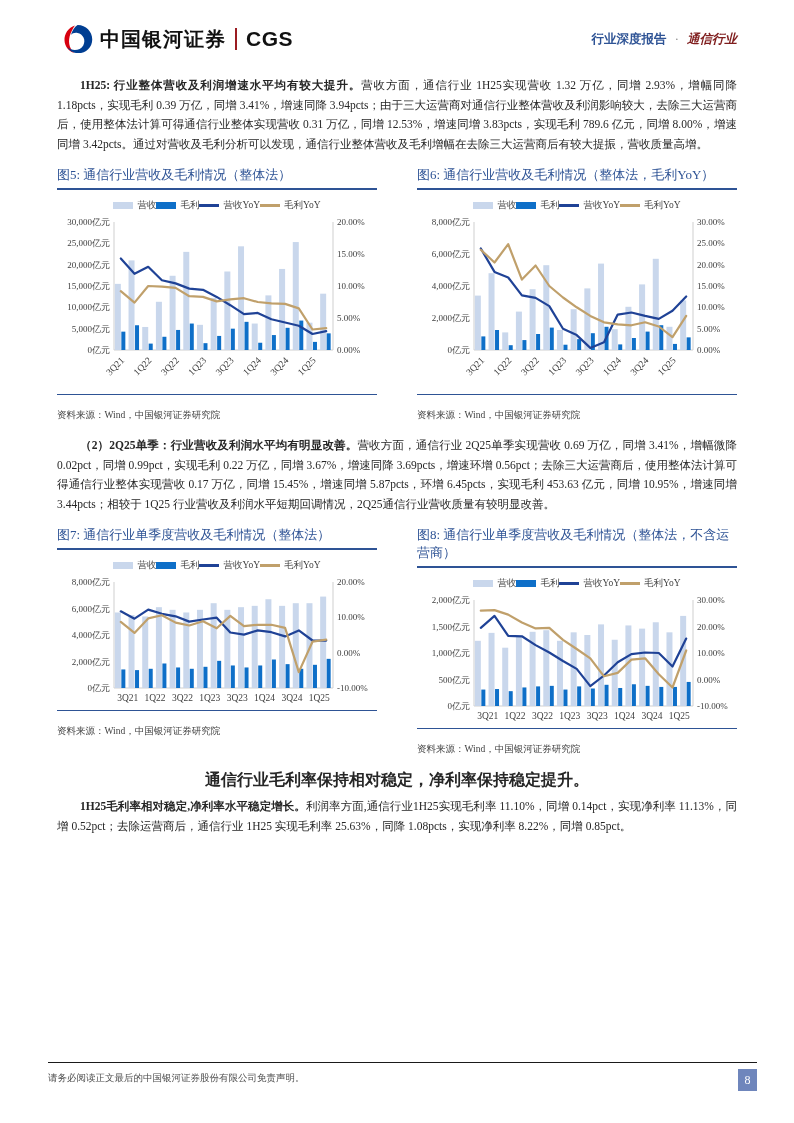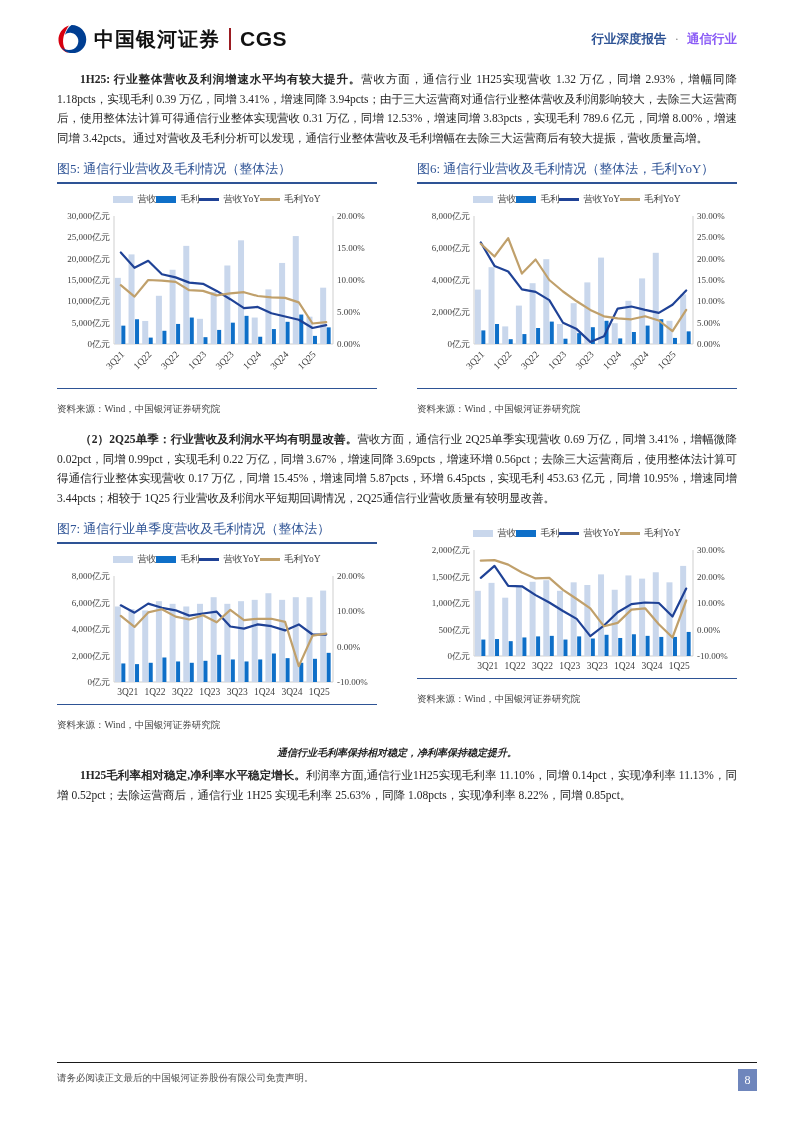--- a/index.html
+++ b/index.html
@@ -1,46 +1,46 @@
 <!DOCTYPE html>
 <html><head>
 <meta charset="utf-8">
 <style>
   html,body{margin:0;padding:0;background:#ffffff;}
   .page{position:relative;width:794px;height:1123px;background:#ffffff;overflow:hidden;
         font-family:"Liberation Serif","DejaVu Serif",serif;color:#262626;}
   
-  .header{display:flex;justify-content:space-between;align-items:center;padding:24px 57px 0 57px;}
+  .header{display:flex;justify-content:space-between;align-items:center;padding:24px 57px 0 57px;margin-left:6px;}
   .brand{display:flex;align-items:center;gap:7px;}
   .brand-cn{font-family:"Liberation Sans","DejaVu Sans",sans-serif;font-weight:bold;font-size:20px;color:#111;letter-spacing:1px;}
   .brand-divider{width:2px;height:22px;background:#9b1c22;margin:0 2px;}
   .brand-en{font-family:"Liberation Sans","DejaVu Sans",sans-serif;font-weight:bold;font-size:21px;color:#111;letter-spacing:.5px;}
   .header-right{font-weight:bold;font-size:12.5px;}
   .report-type{color:#2E5395;}
   .hdr-dot{color:#888;margin:0 5px;font-weight:normal;}
-  .industry{color:#8b5cf6;}
+  .industry{color:#7f1d1d;font-style:italic;}
   
   .content{padding:0 57px;}
   .para{margin:14px 0 10px 0;font-size:11.5px;line-height:19.5px;text-align:justify;text-indent:2em;}
   .para b{font-weight:bold;}
-  .center-bold{margin:14px 0 4px 0;font-size:10px;font-weight:bold;text-align:center;font-style:italic;}
+  .center-bold{margin:14px 0 4px 0;font-size:16px;font-weight:bold;text-align:center;}
   
   .fig-row{display:flex;gap:40px;margin:4px 0 2px 0;}
   .fig{flex:1;min-width:0;}
   .fig-caption{font-size:13px;color:#2E5395;padding:2px 0 4px 0;border-bottom:2px solid #2E5395;}
   .legend{display:flex;justify-content:center;align-items:center;gap:0;margin:9px 0 2px 0;
           font-size:9.5px;color:#404040;}
   .legend-item{display:flex;align-items:center;gap:4px;}
   .sw-bar{display:inline-block;width:20px;height:7px;}
   .sw-line{display:inline-block;width:20px;height:2.5px;}
   .fig svg{display:block;}
   .fig svg text{font-family:"Liberation Serif","DejaVu Serif",serif;}
   .fig-source{border-top:1.5px solid #2E5395;margin-top:2px;padding-top:14px;font-size:9.5px;color:#404040;}
   
-  .footer{position:absolute;left:57px;right:37px;top:1062px;border-top:1.5px solid #1a1a1a;}
+  .footer{position:absolute;left:48px;right:37px;top:1062px;border-top:1.5px solid #1a1a1a;}
   .footer-inner{display:flex;justify-content:space-between;align-items:flex-start;padding-top:6px;}
   .disclaimer{font-size:9.5px;color:#4d4d4d;padding-top:3px;}
   .page-badge{width:19px;height:22px;background:#6F86BC;color:#ffffff;font-size:12px;
               display:flex;align-items:center;justify-content:center;}
 </style>
 </head>
 <body>
 
 <div class="page">
 
@@ -57,21 +57,21 @@
     </div>
     <div class="header-right">
       <span class="report-type">行业深度报告</span>
       <span class="hdr-dot">·</span>
       <span class="industry">通信行业</span>
     </div>
   </div>
 
   <div class="content">
 
-    <p class="para" style="margin-top:16px"><b>1H25: 行业整体营收及利润增速水平均有较大提升。</b><span>营收方面，通信行业 1H25实现营收 1.32 万亿，同增 2.93%，增幅同降 1.18pcts，实现毛利 0.39 万亿，同增 3.41%，增速同降 3.94pcts；由于三大运营商对通信行业整体营收及利润影响较大，去除三大运营商后，使用整体法计算可得通信行业整体实现营收 0.31 万亿，同增 12.53%，增速同增 3.83pcts，实现毛利 789.6 亿元，同增 8.00%，增速同增 3.42pcts。通过对营收及毛利分析可以发现，通信行业整体营收及毛利增幅在去除三大运营商后有较大提振，营收质量高增。</span></p>
+    <p class="para" style="margin-top:22px"><b>1H25: 行业整体营收及利润增速水平均有较大提升。</b><span>营收方面，通信行业 1H25实现营收 1.32 万亿，同增 2.93%，增幅同降 1.18pcts，实现毛利 0.39 万亿，同增 3.41%，增速同降 3.94pcts；由于三大运营商对通信行业整体营收及利润影响较大，去除三大运营商后，使用整体法计算可得通信行业整体实现营收 0.31 万亿，同增 12.53%，增速同增 3.83pcts，实现毛利 789.6 亿元，同增 8.00%，增速同增 3.42pcts。通过对营收及毛利分析可以发现，通信行业整体营收及毛利增幅在去除三大运营商后有较大提振，营收质量高增。</span></p>
 
     <div class="fig-row">
       <div class="fig">
         <div class="fig-caption">图5:  通信行业营收及毛利情况（整体法）</div>
         <div class="legend">
             <span class="legend-item">
               <span class="sw-bar" style="background: rgb(201, 215, 236);"></span>
               <span>营收</span>
             </span>
             <span class="legend-item">
@@ -306,20 +306,21 @@
             <rect x="228.59375" y="90.15" width="4" height="23.849999999999994" fill="#0E6FC8"></rect>
             <rect x="242.28125" y="94.7875" width="4" height="19.212500000000006" fill="#0E6FC8"></rect>
             <rect x="255.96875" y="90.8125" width="4" height="23.1875" fill="#0E6FC8"></rect>
             <rect x="269.65625" y="84.85" width="4" height="29.150000000000006" fill="#0E6FC8"></rect>
             <polyline points="63.8,37.3 77.5,44.7 91.2,35.6 104.9,39.8 118.6,42.3 132.3,47.6 146.0,45.5 159.7,43.7 173.3,58.5 187.0,60.6 200.7,56.4 214.4,58.2 228.1,62.4 241.8,56.4 255.5,66.5 269.2,66.6" fill="none" stroke="#1F4296" stroke-width="2.2" stroke-linejoin="round" stroke-linecap="round"></polyline>
             <polyline points="63.8,47.9 77.5,58.9 91.2,44.4 104.9,41.2 118.6,48.6 132.3,51.5 146.0,47.2 159.7,54.3 173.3,41.9 187.0,52.2 200.7,50.8 214.4,50.8 228.1,53.9 241.8,98.1 255.5,67.7 269.2,65.7" fill="none" stroke="#C0A06B" stroke-width="2.2" stroke-linejoin="round" stroke-linecap="round"></polyline>
           </svg>
         <div class="fig-source">资料来源：Wind，中国银河证券研究院</div>
       </div>
       <div class="fig">
+        <div class="fig-caption">图8:  通信行业单季度营收及毛利情况（整体法，不含运营商）</div>
         <div class="legend">
             <span class="legend-item">
               <span class="sw-bar" style="background: rgb(201, 215, 236);"></span>
               <span>营收</span>
             </span>
             <span class="legend-item">
               <span class="sw-bar" style="background: rgb(14, 111, 200);"></span>
               <span>毛利</span>
             </span>
             <span class="legend-item">

